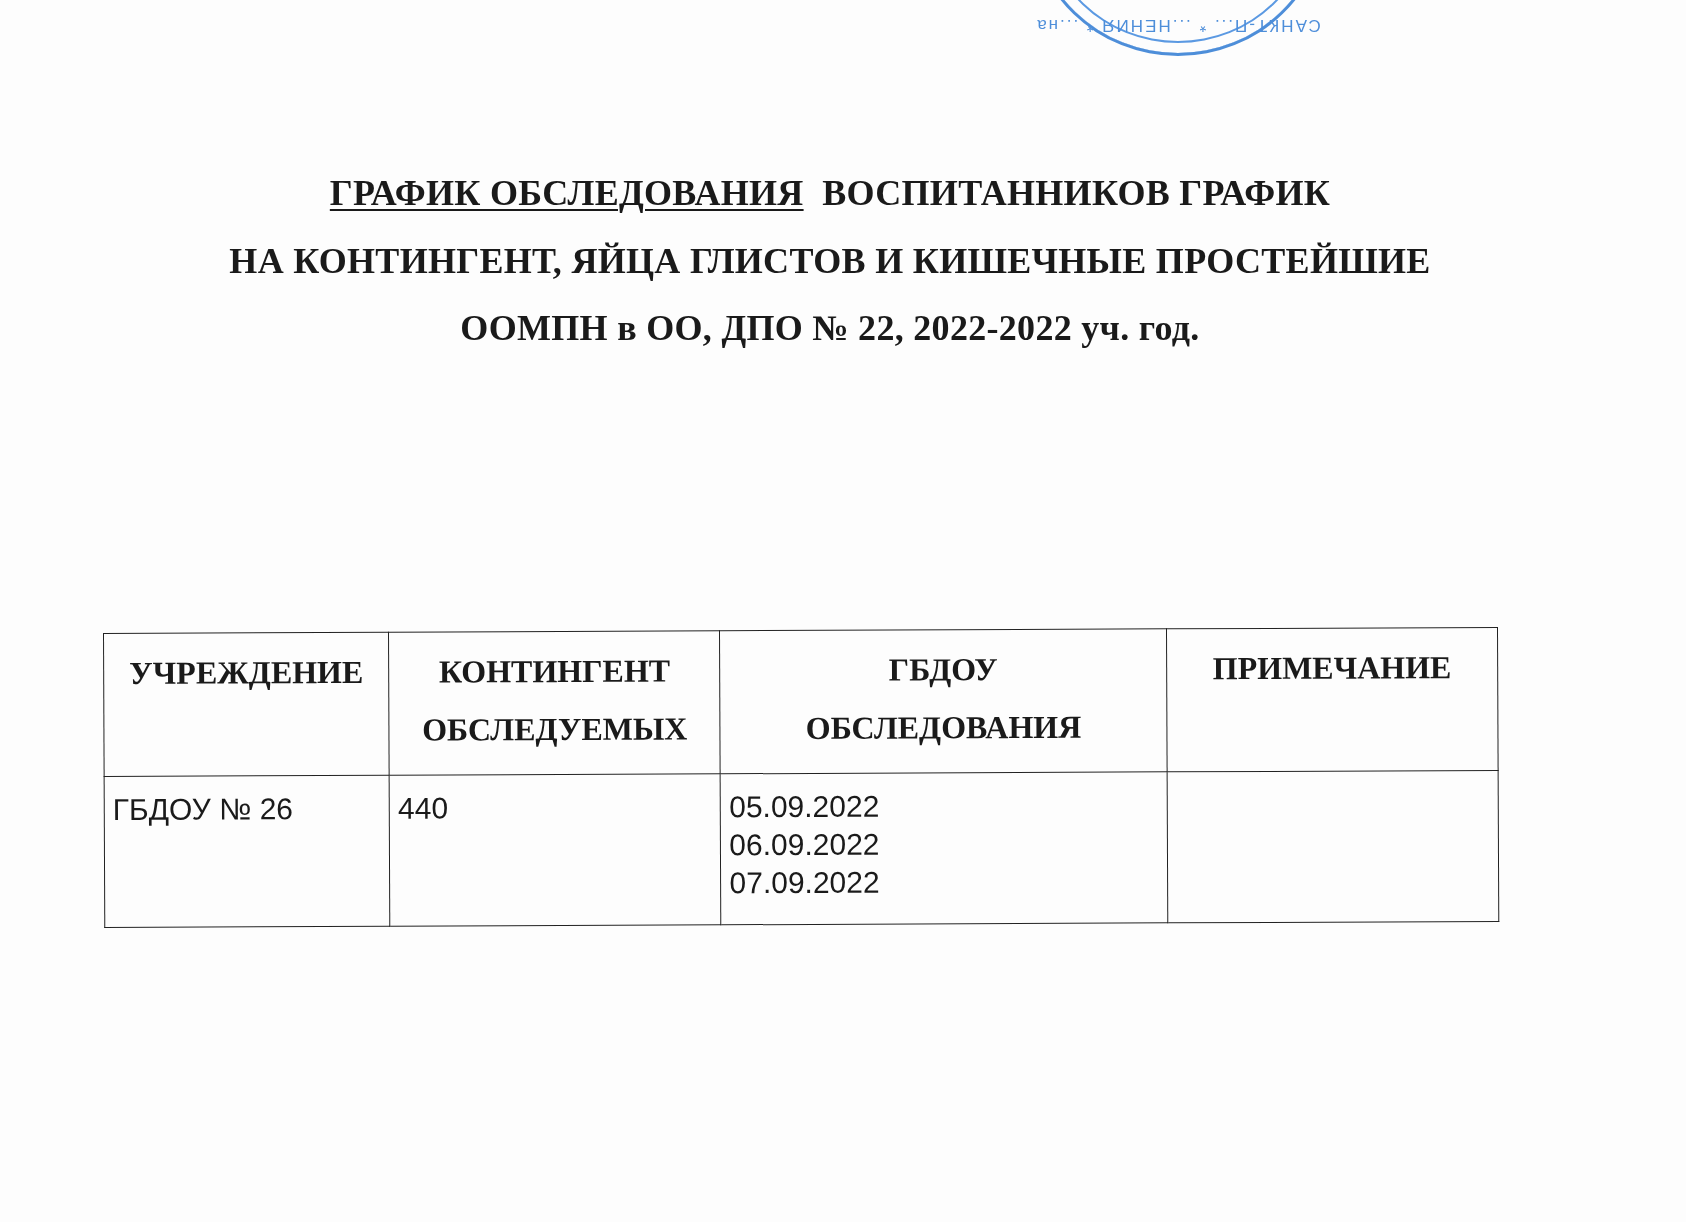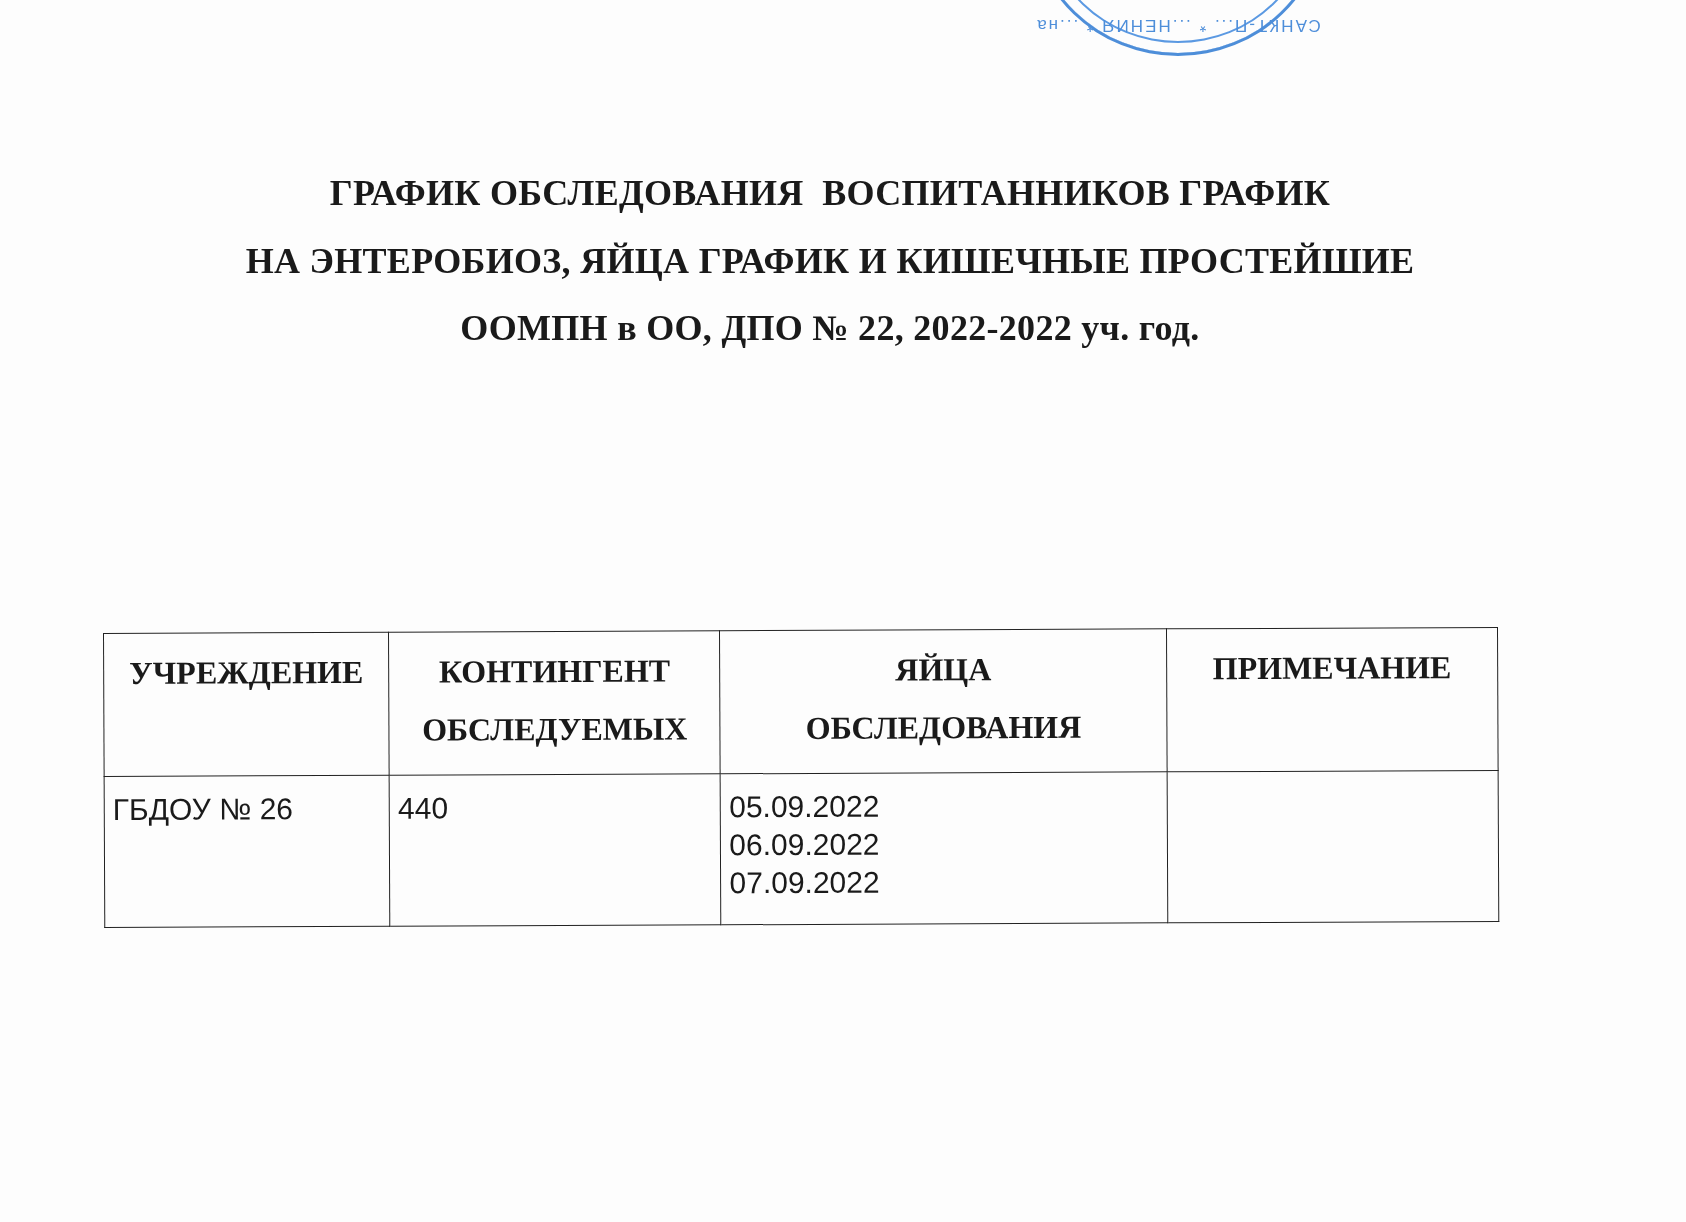--- a/index.html
+++ b/index.html
@@ -18,21 +18,21 @@
     color:#3b82d6; font-family:"Liberation Sans", sans-serif; font-size:17px; letter-spacing:2px;
     transform:rotate(180deg);
   }
   .title {
     position:absolute; left:0; width:1660px; text-align:center;
     font-weight:bold; font-size:36px; letter-spacing:0.3px;
   }
   .t1 { top:172px; }
   .t2 { top:240px; }
   .t3 { top:307px; }
-  .u { text-decoration-thickness:2px; text-underline-offset:4px;margin-top:48px; }
+  .u { text-decoration:underline; text-decoration-thickness:2px; text-underline-offset:4px;margin-top:48px; }
 
   table.sched {
     position:absolute; left:103px; top:633px; width:1395px;
     border-collapse:collapse; transform:rotate(-0.25deg); transform-origin:left top;
   }
   table.sched th, table.sched td {
     border:1.5px solid #222; vertical-align:top;
   }
   table.sched th {
     font-weight:bold; font-size:32px; height:132px; padding:10px 6px 0; line-height:58px; text-align:center;
@@ -48,35 +48,35 @@
 <body>
 
 <div class="stamp">
   <div class="stamp-text">САНКТ-П... * ...НЕНИЯ * ...на</div>
 </div>
 
 <div class="title t1">
   <span class="u">ГРАФИК ОБСЛЕДОВАНИЯ</span>&nbsp;
   <span>ВОСПИТАННИКОВ ГРАФИК</span>
 </div>
-<div class="title t2">НА ЭНТЕРОБИОЗ, ЯЙЦА ГРАФИК И КИШЕЧНЫЕ ПРОСТЕЙШИЕ</div>
+<div class="title t2">НА КОНТИНГЕНТ, ЯЙЦА ГЛИСТОВ И КИШЕЧНЫЕ ПРОСТЕЙШИЕ</div>
 <div class="title t3">ООМПН в ОО, ДПО № 22, 2022-2022 уч. год.</div>
 
 <table class="sched">
   <thead>
     <tr>
       <th class="c1">
         <span>УЧРЕЖДЕНИЕ</span>
       </th>
       <th class="c2">
         <span>КОНТИНГЕНТ</span><br>
         <span>ОБСЛЕДУЕМЫХ</span>
       </th>
       <th class="c3">
-        <span>ЯЙЦА</span><br>
+        <span>ГБДОУ</span><br>
         <span>ОБСЛЕДОВАНИЯ</span>
       </th>
       <th class="c4">
         <span>ПРИМЕЧАНИЕ</span>
       </th>
     </tr>
   </thead>
   <tbody>
     <tr>
       <td>ГБДОУ № 26</td>

